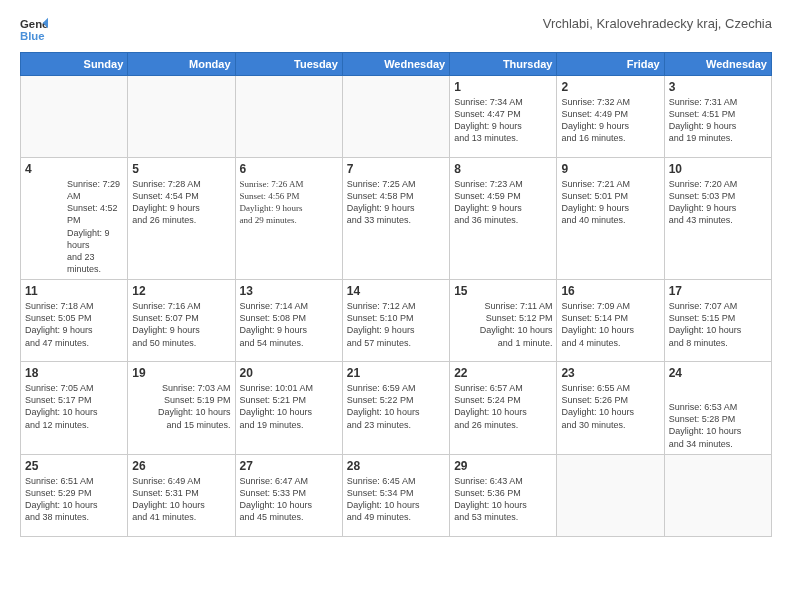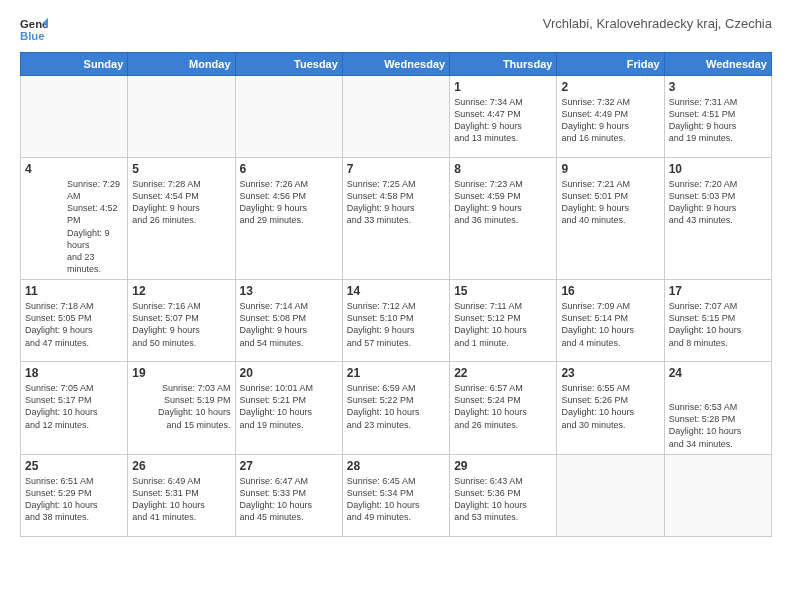--- a/index.html
+++ b/index.html
@@ -147,21 +147,21 @@
           </td>
           <td>
             <div class="day-number">5</div>
             <div class="day-info" style="white-space: pre-line;">Sunrise: 7:28 AM
 Sunset: 4:54 PM
 Daylight: 9 hours
 and 26 minutes.</div>
           </td>
           <td>
             <div class="day-number">6</div>
-            <div class="day-info" style="white-space: pre-line;">Sunrise: 7:26 AM
+            <div class="day-info" style="white-space: pre-line; font-family: Liberation Serif, serif;">Sunrise: 7:26 AM
 Sunset: 4:56 PM
 Daylight: 9 hours
 and 29 minutes.</div>
           </td>
           <td>
             <div class="day-number">7</div>
             <div class="day-info" style="white-space: pre-line;">Sunrise: 7:25 AM
 Sunset: 4:58 PM
 Daylight: 9 hours
 and 33 minutes.</div>
@@ -212,21 +212,21 @@
           </td>
           <td>
             <div class="day-number">14</div>
             <div class="day-info" style="white-space: pre-line;">Sunrise: 7:12 AM
 Sunset: 5:10 PM
 Daylight: 9 hours
 and 57 minutes.</div>
           </td>
           <td>
             <div class="day-number">15</div>
-            <div class="day-info" style="white-space: pre-line;">Sunrise: 7:11 AM
+            <div class="day-info" style="white-space: pre-line; text-align: right;">Sunrise: 7:11 AM
 Sunset: 5:12 PM
 Daylight: 10 hours
 and 1 minute.</div>
           </td>
           <td>
             <div class="day-number">16</div>
             <div class="day-info" style="white-space: pre-line;">Sunrise: 7:09 AM
 Sunset: 5:14 PM
 Daylight: 10 hours
 and 4 minutes.</div>

